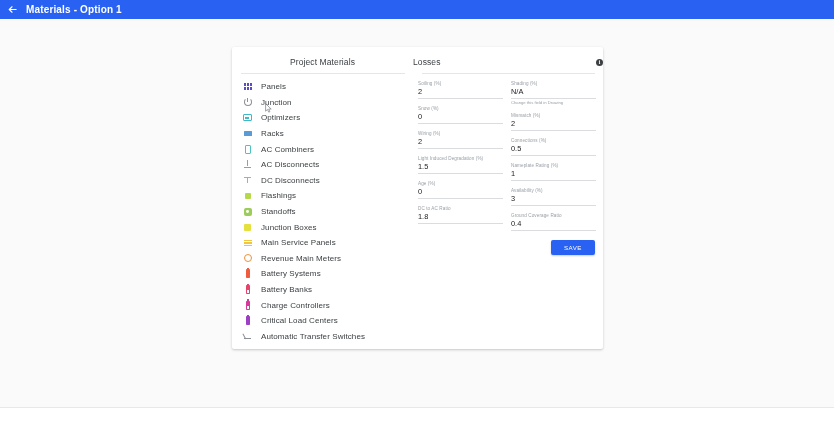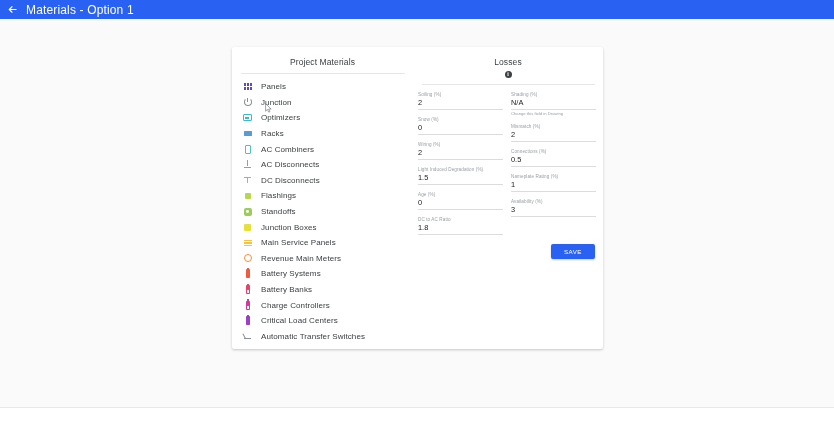--- a/index.html
+++ b/index.html
@@ -32,24 +32,25 @@
     height: 11px;
     color: #ffffff;
     display: flex;
     align-items: center;
     justify-content: center;
     font-size: 9px;
     line-height: 1;
   }
   .appbar-title {
     color: #ffffff;
-    font-size: 12px;
+    font-size: 10px;
     margin-left: 8px;
     letter-spacing: 0.15px;
     white-space: nowrap;
+    font-weight: bold;
   }
 
   
   .page {
     position: absolute;
     top: 19px; left: 0;
     width: 834px;
     height: 388px;
     background: #fafafa;
   }
@@ -97,23 +98,22 @@
     letter-spacing: 0.1px;
   }
   .col-header-underline {
     height: 1px;
     background: #e4e6e8;
     margin: 0 8px 0 9px;
   }
   .col-header-losses {
     display: flex;
     align-items: center;
-    justify-content: flex-start;
+    justify-content: space-between;
     gap: 4px;
-    flex-direction: column;
   }
   .info-icon {
     width: 7px;
     height: 7px;
     border-radius: 50%;
     background: #3c4043;
     color: #ffffff;
     font-size: 5.5px;
     line-height: 7px;
     text-align: center;
@@ -564,20 +564,24 @@
             <div class="field-value">0.5</div>
           </div>
           <div class="field">
             <div class="field-label">Nameplate Rating (%)</div>
             <div class="field-value">1</div>
           </div>
           <div class="field">
             <div class="field-label">Availability (%)</div>
             <div class="field-value">3</div>
           </div>
+          <div class="field">
+            <div class="field-label">Ground Coverage Ratio</div>
+            <div class="field-value">0.4</div>
+          </div>
         </div>
     </div>
 
     <div class="save-row">
       <button class="save-btn">SAVE</button>
     </div>
   </div>
 </div>
 
 <div class="cursor">

